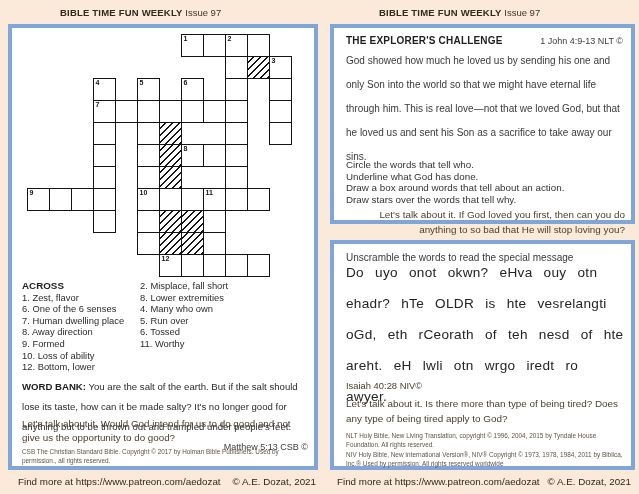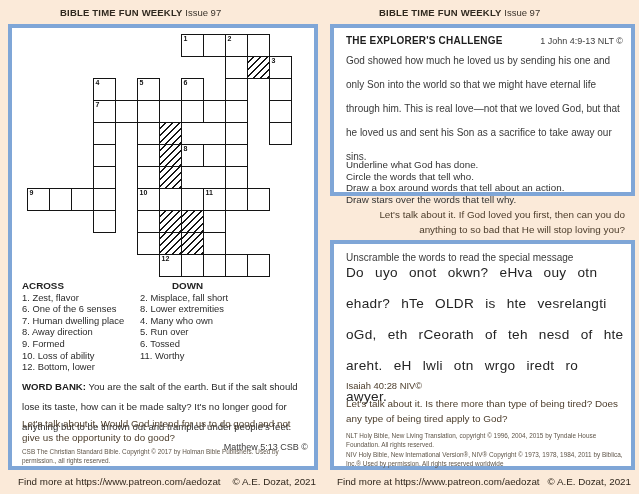--- a/index.html
+++ b/index.html
@@ -36,21 +36,21 @@
   .lets-talk{color:#4c3d2b;}
   #left-lets-talk{position:absolute;left:10px;top:389px;width:286px;font-size:9.8px;line-height:13.5px;}
   #left-fineprint{position:absolute;left:10px;top:419px;width:284px;font-size:6.4px;line-height:9px;color:#5f5548;}
 
   .footer{position:absolute;top:476px;display:flex;justify-content:space-between;font-size:9.8px;color:#2f261c;}
   #footer-left{left:18px;width:298px;}
   #footer-right{left:337px;width:294px;}
   .footer .link{color:#2f261c;text-decoration:none;}
 
   
-  #right-box1{left:330px;top:24px;width:305px;height:172px;}
+  #right-box1{left:330px;top:24px;width:305px;height:200px;}
   #rb1-titlerow{position:absolute;left:12px;top:7px;width:277px;display:flex;justify-content:space-between;align-items:baseline;}
   #rb1-title{font-weight:bold;font-size:10px;color:#1e1e1e;letter-spacing:.2px;}
   #rb1-ref{font-size:9px;color:#3c3c3c;}
   #scripture{position:absolute;left:12px;top:21px;width:279px;font-size:10px;line-height:24px;color:#3a3a3a;}
   #instructions{position:absolute;left:12px;top:131px;width:279px;font-size:9.8px;line-height:11.5px;color:#333;}
   #rb1-lets-talk{position:absolute;left:12px;top:180px;width:279px;font-size:9.9px;line-height:14.5px;text-align:right;}
 
   #right-box2{left:330px;top:240px;width:305px;height:230px;}
   #unscramble-prompt{position:absolute;left:12px;top:8px;width:279px;font-size:10px;color:#3a3a3a;}
   #scramble-lines{position:absolute;left:12px;top:13px;width:281px;font-size:13.6px;line-height:31px;color:#242424;letter-spacing:.3px;word-spacing:7px;}
@@ -160,21 +160,20 @@
             <div>1. Zest, flavor</div>
             <div>6. One of the 6 senses</div>
             <div>7. Human dwelling place</div>
             <div>8. Away direction</div>
             <div>9. Formed</div>
             <div>10. Loss of ability</div>
             <div>12. Bottom, lower</div>
           </div>
       </div>
       <div id="down-col" class="clue-col">
-        <div class="clue-title">DOWN</div>
         <div>
             <div>2. Misplace, fall short</div>
             <div>8. Lower extremities</div>
             <div>4. Many who own</div>
             <div>5. Run over</div>
             <div>6. Tossed</div>
             <div>11. Worthy</div>
           </div>
       </div>
     </div>
@@ -190,22 +189,22 @@
 </div>
 
 <div id="right-box1" class="box">
   <div class="box-inner">
     <div id="rb1-titlerow">
       <span id="rb1-title">THE EXPLORER'S CHALLENGE</span>
       <span id="rb1-ref">1 John 4:9-13 NLT ©</span>
     </div>
     <div id="scripture">God showed how much he loved us by sending his one and only Son into the world so that we might have eternal life through him. This is real love—not that we loved God, but that he loved us and sent his Son as a sacrifice to take away our sins.</div>
     <div id="instructions">
+        <div>Circle the words that tell who.</div>
         <div>Underline what God has done.</div>
-        <div>Circle the words that tell who.</div>
         <div>Draw a box around words that tell about an action.</div>
         <div>Draw stars over the words that tell why.</div>
       </div>
     <div id="rb1-lets-talk" class="lets-talk">Let's talk about it. If God loved you first, then can you do anything to so bad that He will stop loving you?</div>
   </div>
 </div>
 
 <div id="right-box2" class="box">
   <div class="box-inner">
     <div id="scramble-lines">

